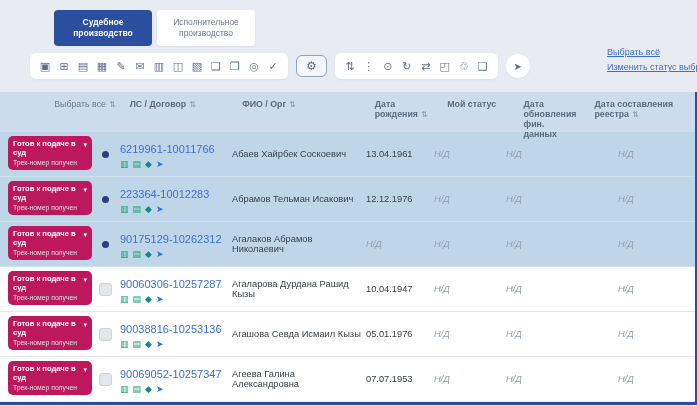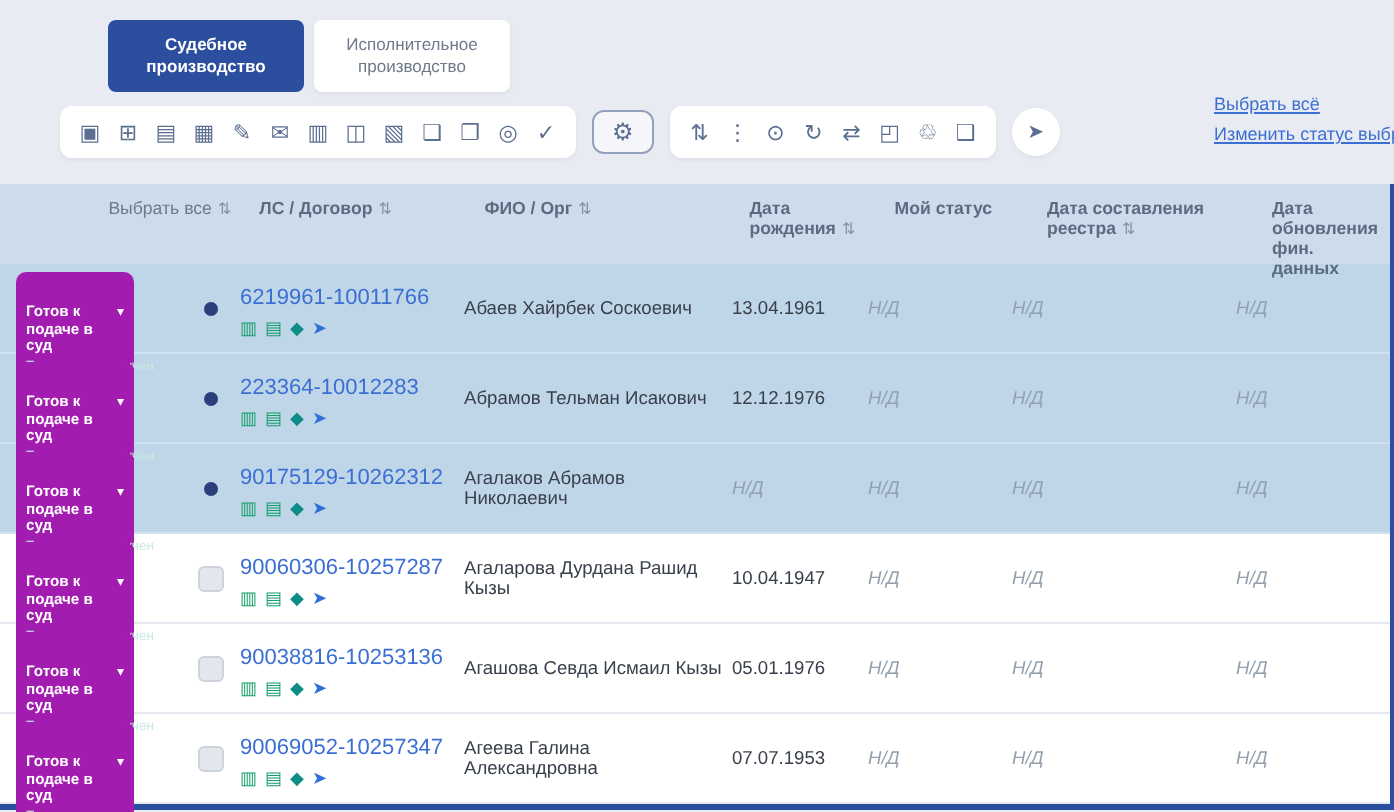--- a/index.html
+++ b/index.html
@@ -37,22 +37,22 @@
   .row.plain { background:#ffffff; border-bottom:1px solid #e4e9ef; }
 
   .c1 { width:92px; } .c2 { width:26px; display:flex; align-items:center; justify-content:center; }
   .c3 { width:112px; padding:7px 2px 0 2px; } .c4 { width:134px; } .c5 { width:68px; } .c6 { width:72px; }
   .c7 { width:112px; } .c8 { flex:1; }
 
   .hcell { font-size:8.8px; color:#5c6b80; font-weight:bold; padding:7px 6px 0 2px; cursor:pointer;margin-left:10px; }
   .hc12 { width:118px; text-align:right; padding-right:2px; color:#6b7b8d; font-weight:normal; }
   .sort { font-size:8px; color:#8494a6; margin-left:3px; font-weight:normal; }
 
-  .status-btn { margin:4px 0 0 8px; width:59px; background:#a21caf; border-radius:5px; color:#fff;
-                padding:16px 5px; cursor:pointer; }
+  .status-btn { margin:4px 0 0 8px; width:84px; background:#be185d; border-radius:5px; color:#fff;
+                padding:4px 5px; cursor:pointer; }
   .status-top { position:relative; font-size:7.6px; font-weight:bold; line-height:1.15; padding-right:9px; }
   .chev { position:absolute; right:0; top:1px; font-size:7px; font-weight:normal; }
   .status-sub { font-size:6.8px; color:#c8e8e2; margin-top:2px; white-space:nowrap; }
 
   .acc-link { font-size:11px; color:#3c6fd3; text-decoration:none; cursor:pointer; display:inline-block; }
   .mini-icons { display:flex; gap:4px; margin-top:3px; }
   .mi { font-size:9px; line-height:1; cursor:pointer; }
   .mi0,.mi1 { color:#18a06c; } .mi2 { color:#0e8c86; } .mi3 { color:#2f6fd8; }
 
   .tcell { display:flex; align-items:center; font-size:9.3px; color:#39404c; padding-left:2px; }
@@ -122,26 +122,26 @@
       </div>
       <div class="hcell" style="width:134px">
         <span>ФИО / Орг</span><span class="sort">⇅</span>
       </div>
       <div class="hcell" style="width:68px">
         <span>Дата рождения</span><span class="sort">⇅</span>
       </div>
       <div class="hcell" style="width:72px">
         <span>Мой статус</span>
       </div>
+      <div class="hcell" style="flex:1">
+        <span>Дата обновления фин. данных</span>
+      </div>
       <div class="hcell" style="width:112px">
         <span>Дата составления реестра</span><span class="sort">⇅</span>
       </div>
-      <div class="hcell" style="flex:1">
-        <span>Дата обновления фин. данных</span>
-      </div>
     </div>
 
     <div class="row sel">
       <div class="c1">
         <div class="status-btn">
           <div class="status-top"><span>Готов к подаче в суд</span><span class="chev">▾</span></div>
           <div class="status-sub">Трек-номер получен</div>
         </div>
       </div>
       <div class="c2">

